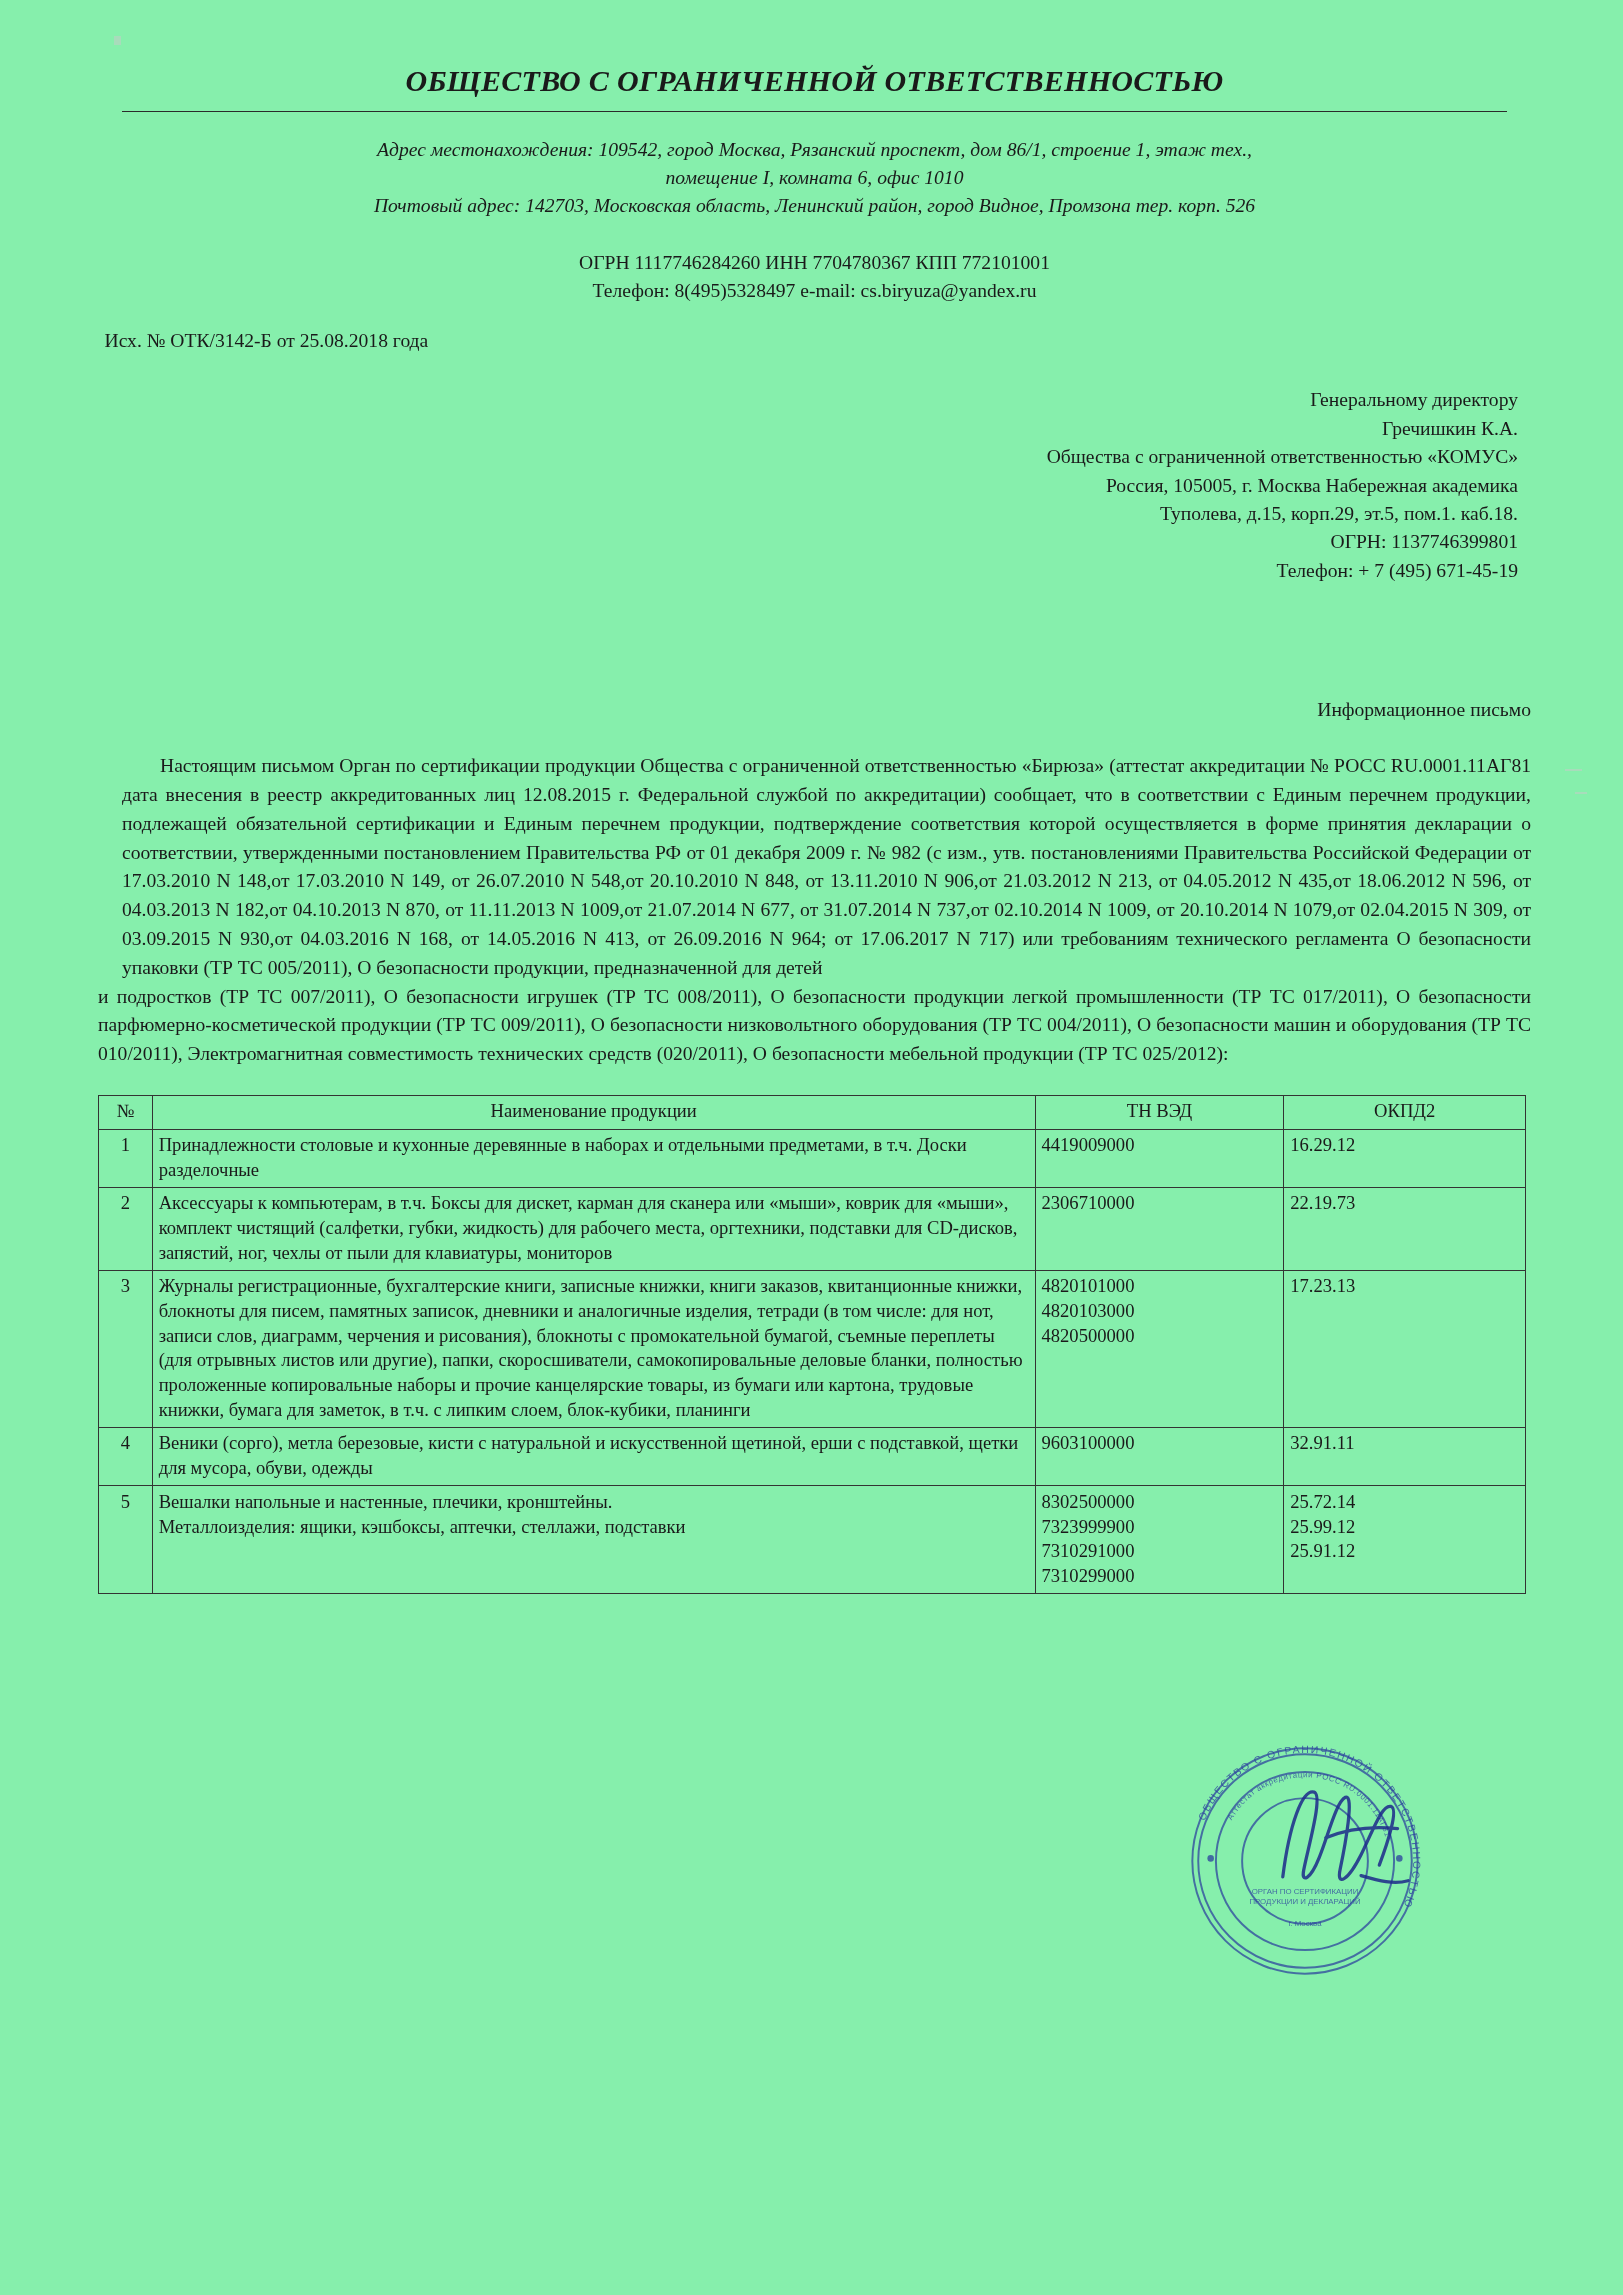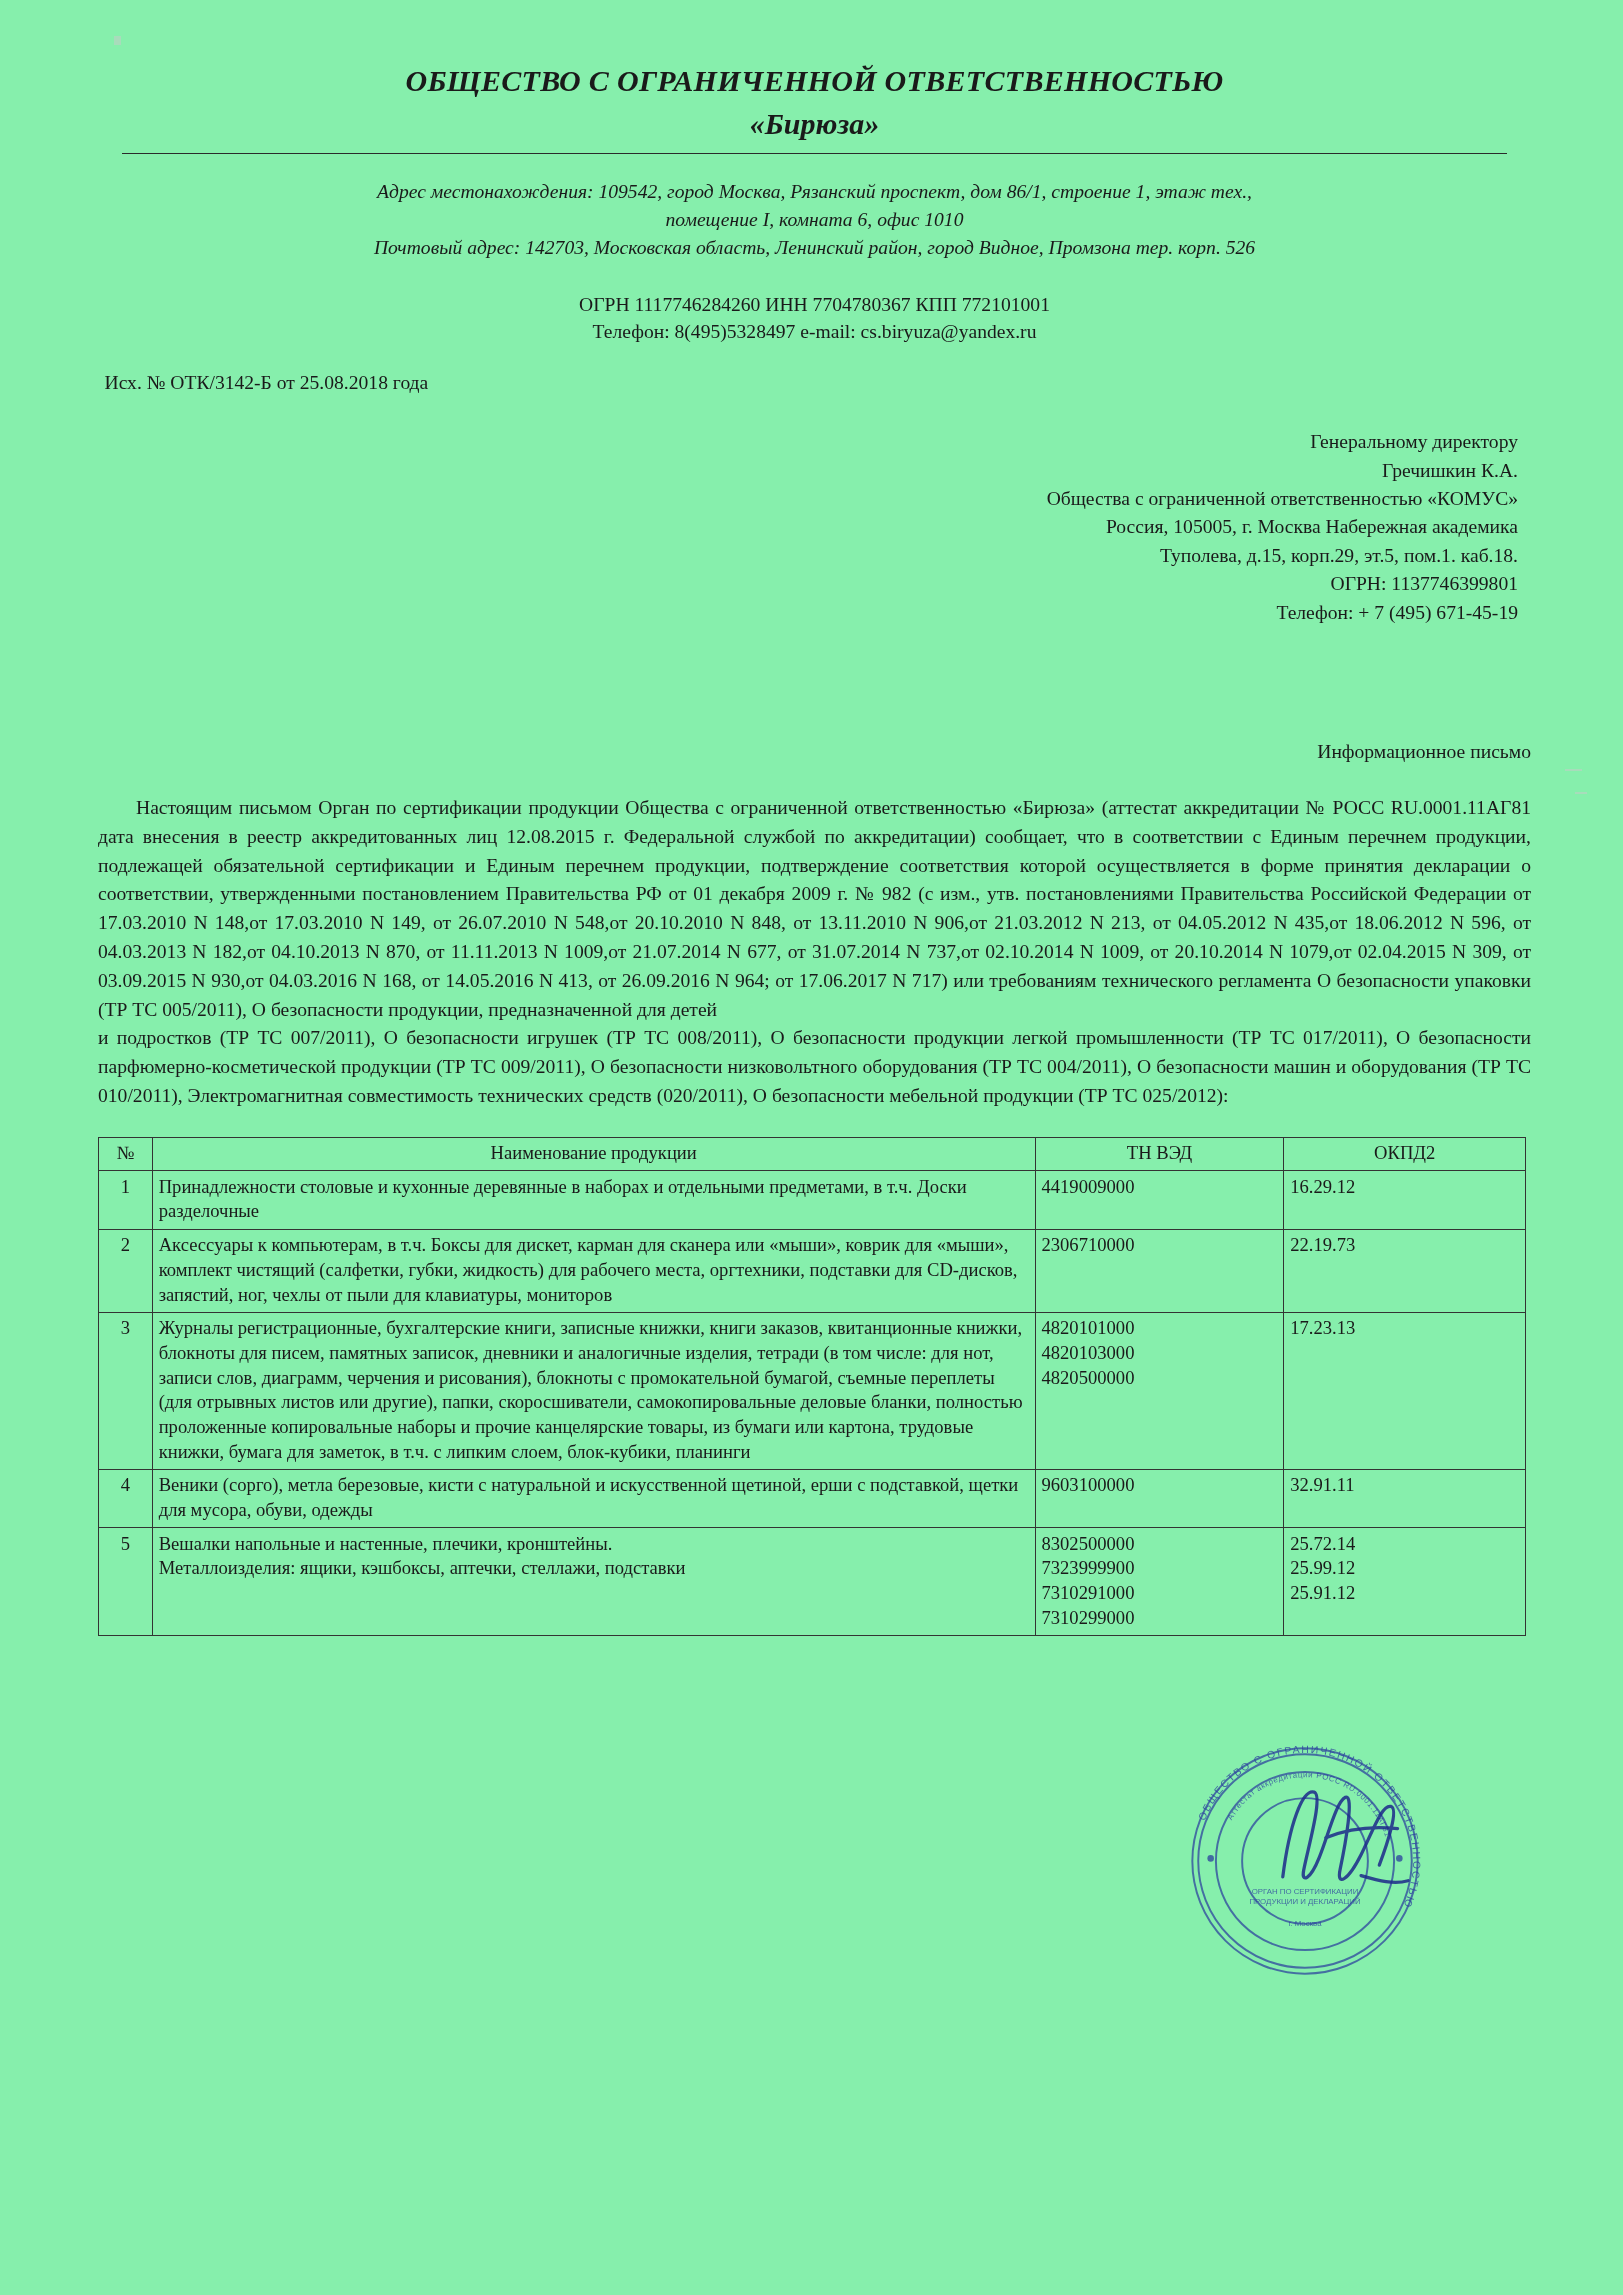--- a/index.html
+++ b/index.html
@@ -88,20 +88,21 @@
     font-size: 19.6px;
     line-height: 1.47;
     text-align: justify;
     text-justify: inter-word;
   }
   .body-text p {
     margin: 0;
   }
   .body-text p.indent {
     text-indent: 38px;
+    margin-left: 24px;
   }
   
   table.products {
     margin-top: 26px;
     border-collapse: collapse;
     width: 1397px;
     font-size: 18.6px;
     table-layout: fixed;
   }
   table.products th,
@@ -154,21 +155,20 @@
 
 <div class="page">
 
   <div class="speck" style="left:114px;top:36px;width:6.5px;height:9.2px;"></div>
   <div class="speck" style="left:1565px;top:769px;width:17px;height:2px;"></div>
   <div class="speck" style="left:1575px;top:792px;width:11.8px;height:2px;"></div>
 
   <div class="content">
 
     <div class="org-title">ОБЩЕСТВО С ОГРАНИЧЕННОЙ ОТВЕТСТВЕННОСТЬЮ</div>
-    <div class="org-title-2">«Бирюза»</div>
     <hr class="hr-head">
 
     <div class="addr-block">
       <div>Адрес местонахождения: 109542, город Москва, Рязанский проспект, дом 86/1, строение 1, этаж тех.,</div>
       <div>помещение I, комната 6, офис 1010</div>
       <div>Почтовый адрес: 142703, Московская область, Ленинский район, город Видное, Промзона тер. корп. 526</div>
     </div>
 
     <div class="regs-block">
       <div>ОГРН 1117746284260 ИНН 7704780367 КПП 772101001</div>

